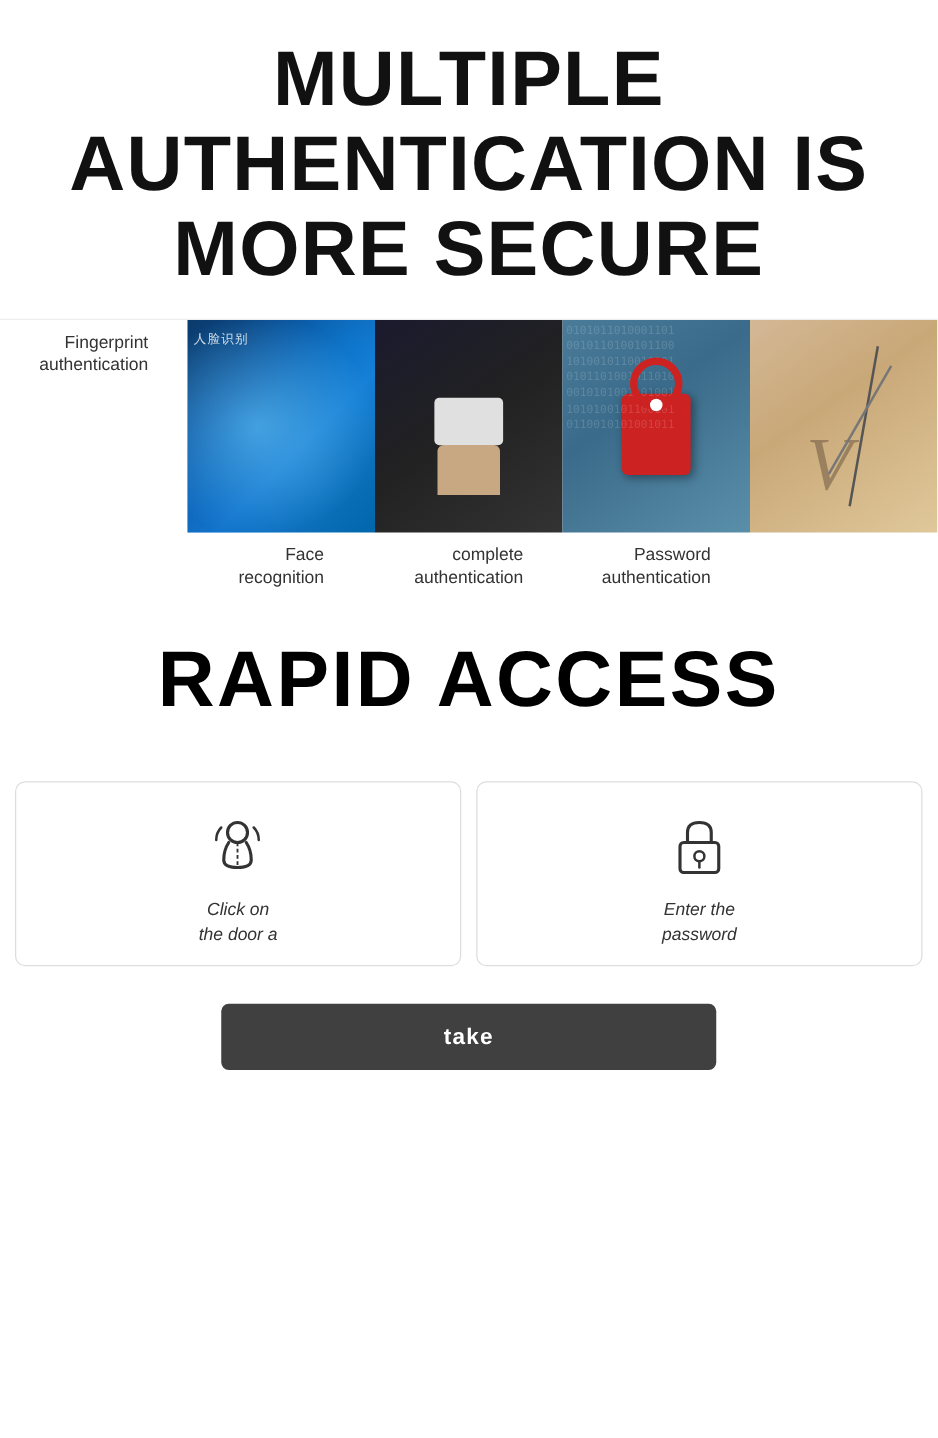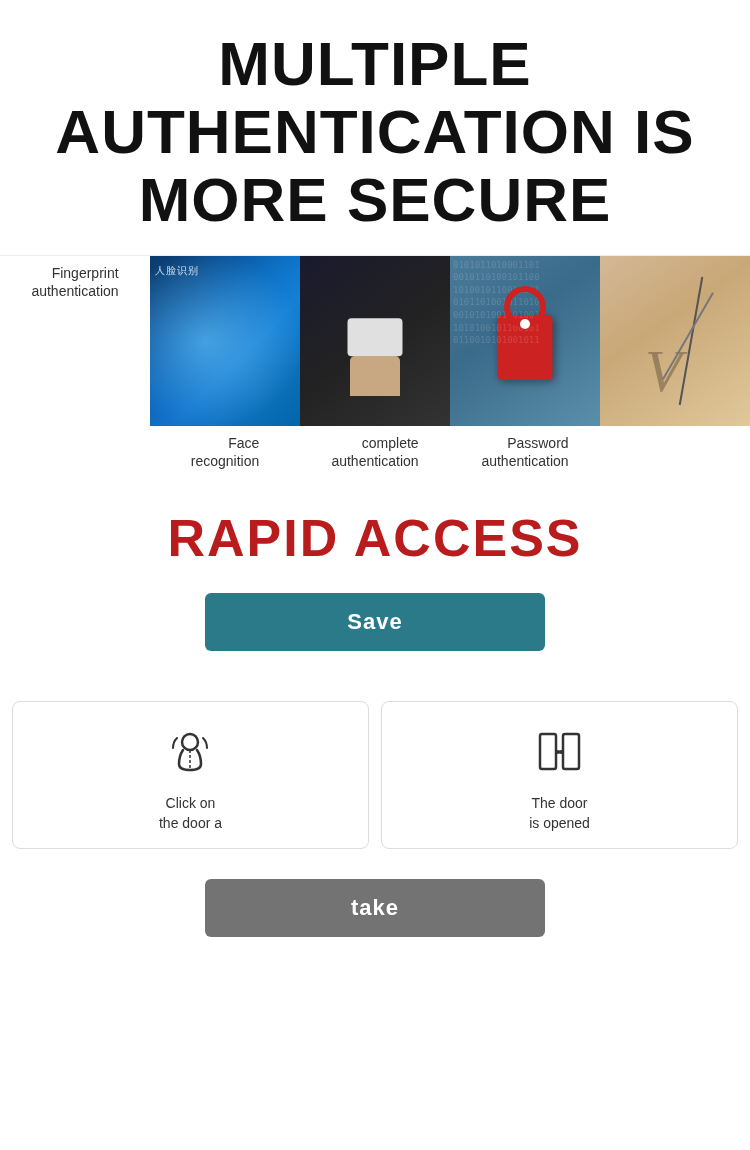--- a/index.html
+++ b/index.html
@@ -240,23 +240,23 @@
       padding: 8px 2px;
       line-height: 1.3;
     }
 
     
     .rapid-section {
       padding: 30px 20px 20px;
       text-align: center;
     }
     .rapid-title {
-      font-size: 52px;
+      font-size: 63px;
       font-weight: 900;
-      color: #b91c1c;
+      color: #000000;
       text-transform: uppercase;
       letter-spacing: 2px;
       margin-bottom: 25px;
     }
     .save-button {
       display: block;
       width: 340px;
       margin: 0 auto 30px;
       padding: 16px 0;
       background: #2a7a8a;
@@ -295,31 +295,32 @@
     }
     .step-icon svg {
       width: 55px;
       height: 55px;
     }
     .step-label {
       text-align: center;
       font-size: 14px;
       color: #333;
       line-height: 1.4;
+      font-style: italic;
     }
 
     
     .take-button {
       display: block;
-      width: 340px;
+      width: 396px;
       margin: 10px auto 30px;
       padding: 16px 0;
-      background: #737373;
+      background: #404040;
       color: #fff;
-      font-size: 22px;
+      font-size: 18px;
       font-weight: bold;
       border: none;
       border-radius: 6px;
       cursor: pointer;
       letter-spacing: 1px;
     }
   </style>
 </head>
 <body>
 
@@ -371,21 +372,20 @@
     <div class="img-custom auth-image-box">
       <div class="v-shape">V</div>
     </div>
   </div>
 
 </div>
 
 <div class="rapid-section">
   <div class="rapid-title">RAPID ACCESS</div>
 
-  <button class="save-button">Save</button>
 </div>
 
 <div class="steps-grid">
 
   <div class="step-card">
     <div class="step-icon">
       <svg viewBox="0 0 55 55" fill="none" xmlns="http://www.w3.org/2000/svg">
 
         <circle cx="27" cy="18" r="8" stroke="#333" stroke-width="2.5" fill="none"></circle>
         <path d="M20 26 Q16 32 16 40 Q16 46 27 46 Q38 46 38 40 Q38 32 34 26" stroke="#333" stroke-width="2.5" fill="none" stroke-linecap="round"></path>
@@ -394,34 +394,36 @@
         <path d="M14 14 Q10 18 10 24" stroke="#333" stroke-width="2" fill="none" stroke-linecap="round"></path>
         <path d="M40 14 Q44 18 44 24" stroke="#333" stroke-width="2" fill="none" stroke-linecap="round"></path>
       </svg>
     </div>
     <div class="step-label">
       <span>Click on</span><br>
       <span>the door a</span>
     </div>
   </div>
 
-
   <div class="step-card">
     <div class="step-icon">
       <svg viewBox="0 0 55 55" fill="none" xmlns="http://www.w3.org/2000/svg">
 
-        <rect x="8" y="10" width="16" height="35" rx="2" stroke="#333" stroke-width="2.5" fill="none"></rect>
-        <rect x="31" y="10" width="16" height="35" rx="2" stroke="#333" stroke-width="2.5" fill="none"></rect>
-
-        <circle cx="26" cy="28" r="2" fill="#333"></circle>
-        <circle cx="29" cy="28" r="2" fill="#333"></circle>
+        <rect x="12" y="26" width="31" height="24" rx="3" stroke="#333" stroke-width="2.5" fill="none"></rect>
+
+        <path d="M18 26 L18 18 Q18 10 27.5 10 Q37 10 37 18 L37 26" stroke="#333" stroke-width="2.5" fill="none" stroke-linecap="round"></path>
+
+        <circle cx="27.5" cy="37" r="4" stroke="#333" stroke-width="2" fill="none"></circle>
+
+        <line x1="27.5" y1="41" x2="27.5" y2="46" stroke="#333" stroke-width="2" stroke-linecap="round"></line>
       </svg>
     </div>
     <div class="step-label">
-      <span>The door</span><br>
-      <span>is opened</span>
-    </div>
-  </div>
+      <span>Enter the</span><br>
+      <span>password</span>
+    </div>
+  </div>
+
 
 
 </div>
 
 <button class="take-button">take</button>
 
 </body></html>

